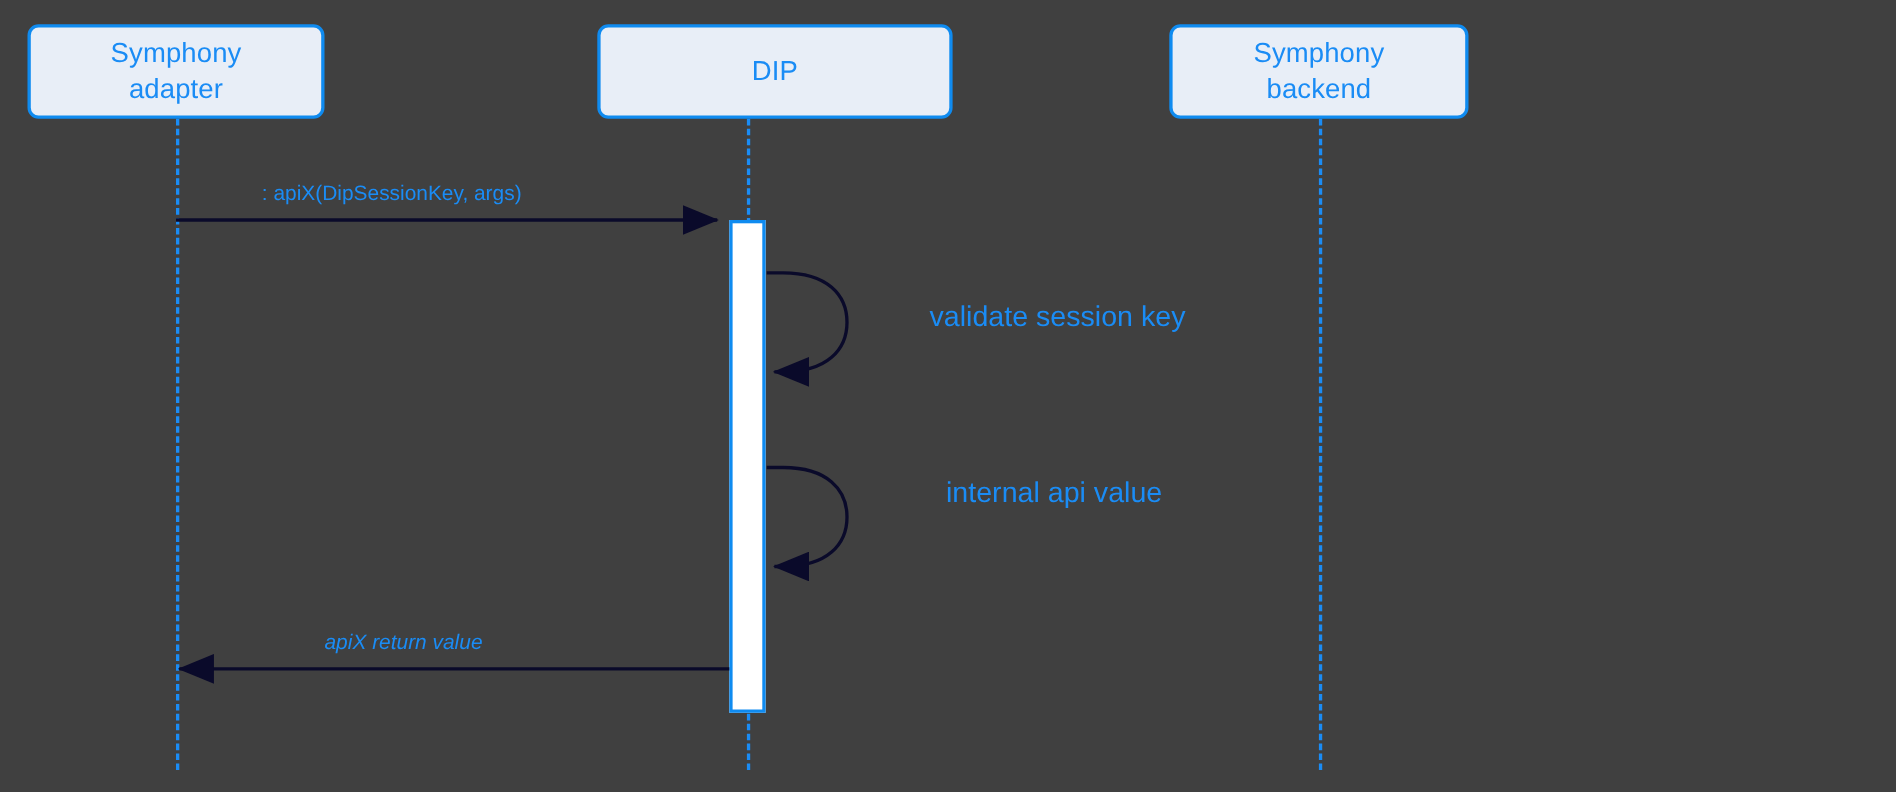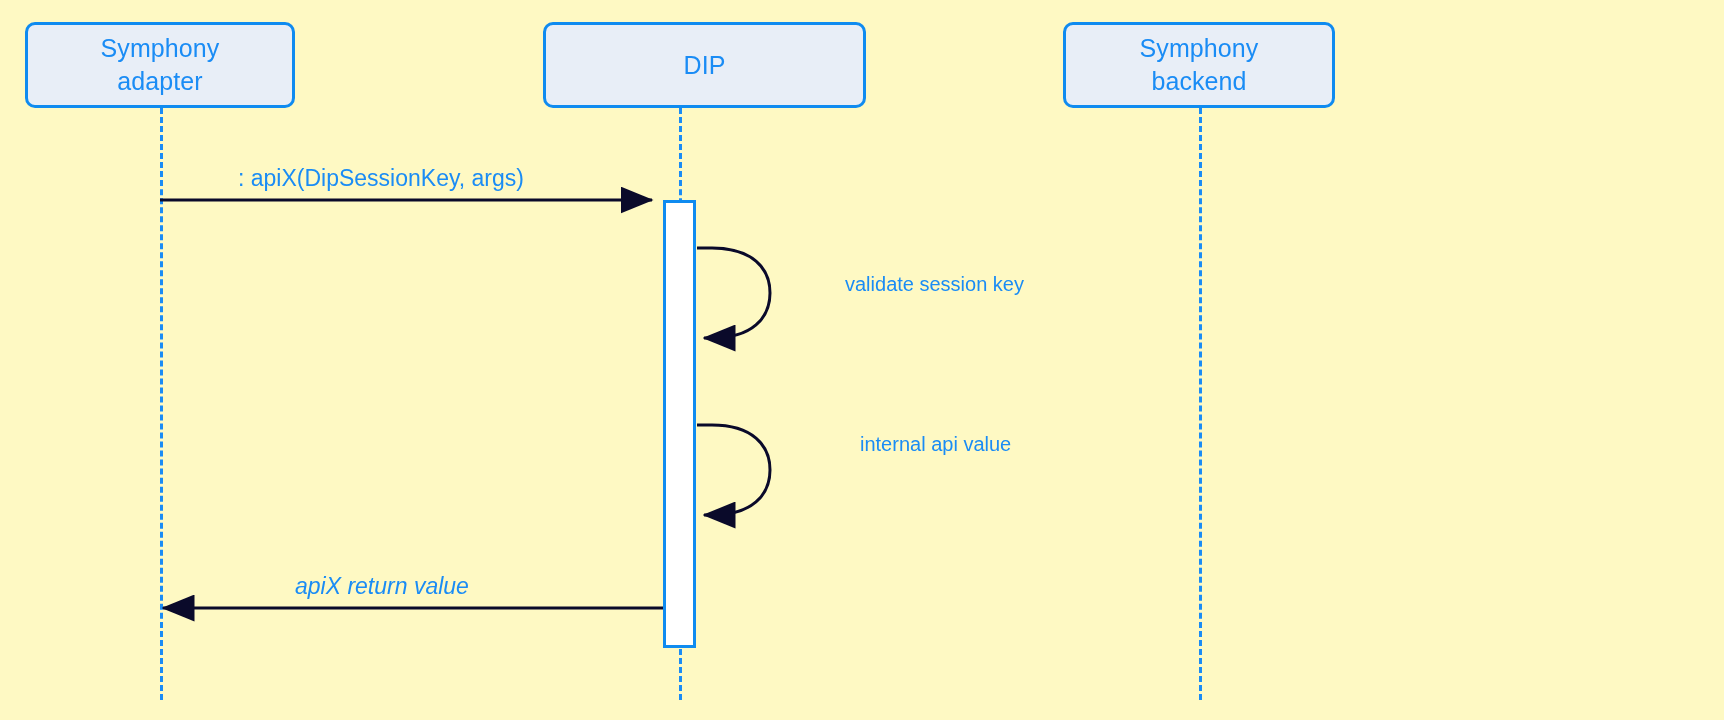--- a/index.html
+++ b/index.html
@@ -4,21 +4,21 @@
 <style>
   html, body {
     margin: 0;
     padding: 0;
     background: #ffffff;
   }
   #canvas {
     position: relative;
     width: 1724px;
     height: 720px;
-    background: #fef9c3;
+    background: #404040;
     overflow: hidden;
     font-family: "Liberation Sans", sans-serif;
   }
   .participant-box {
     position: absolute;
     box-sizing: border-box;
     background: #e8eef7;
     border: 3px solid #0f8bf0;
     border-radius: 10px;
     display: flex;
@@ -41,28 +41,28 @@
   }
   .activation {
     position: absolute;
     box-sizing: border-box;
     background: #ffffff;
     border: 3px solid #0f8bf0;
   }
   .msg-label {
     position: absolute;
     color: #1a8cf5;
-    font-size: 23px;
+    font-size: 19px;
     white-space: nowrap;
     line-height: 1;
   }
   .note-label {
     position: absolute;
     color: #1a8cf5;
-    font-size: 20px;
+    font-size: 26px;
     white-space: nowrap;
     line-height: 1;
   }
   .arrow-svg {
     position: absolute;
     overflow: visible;
   }
 </style>
 </head>
 <body>

